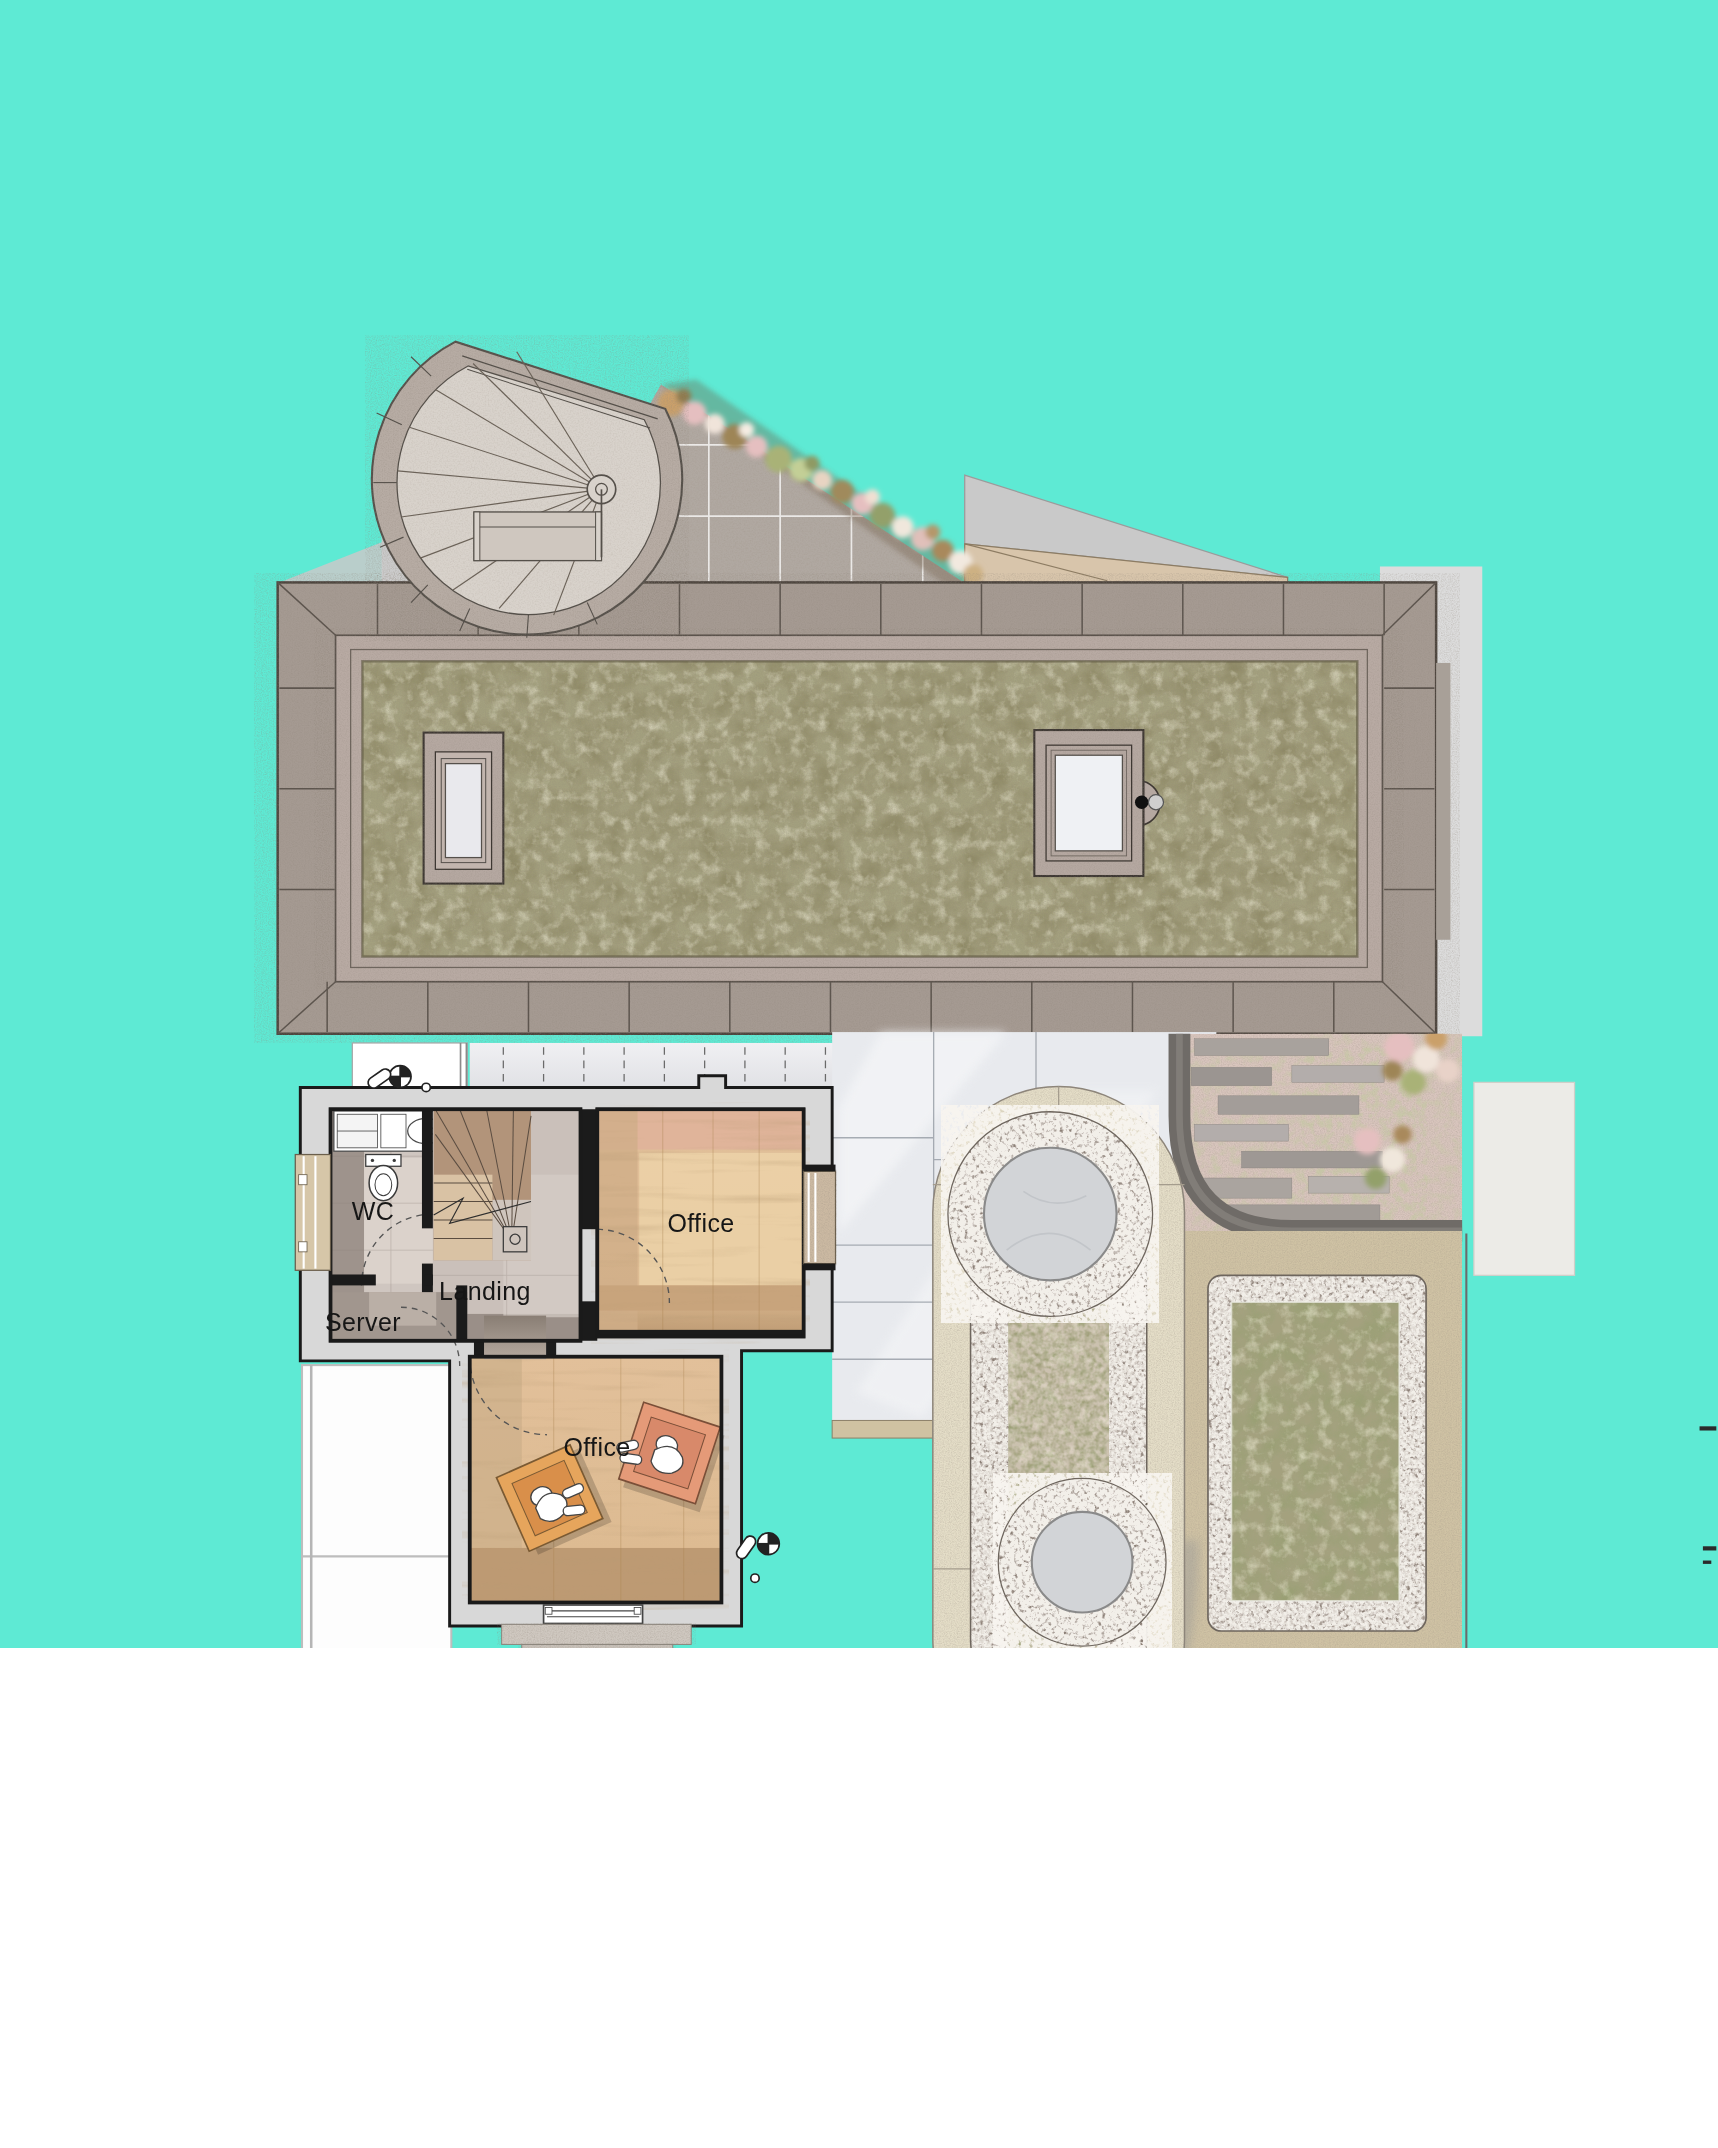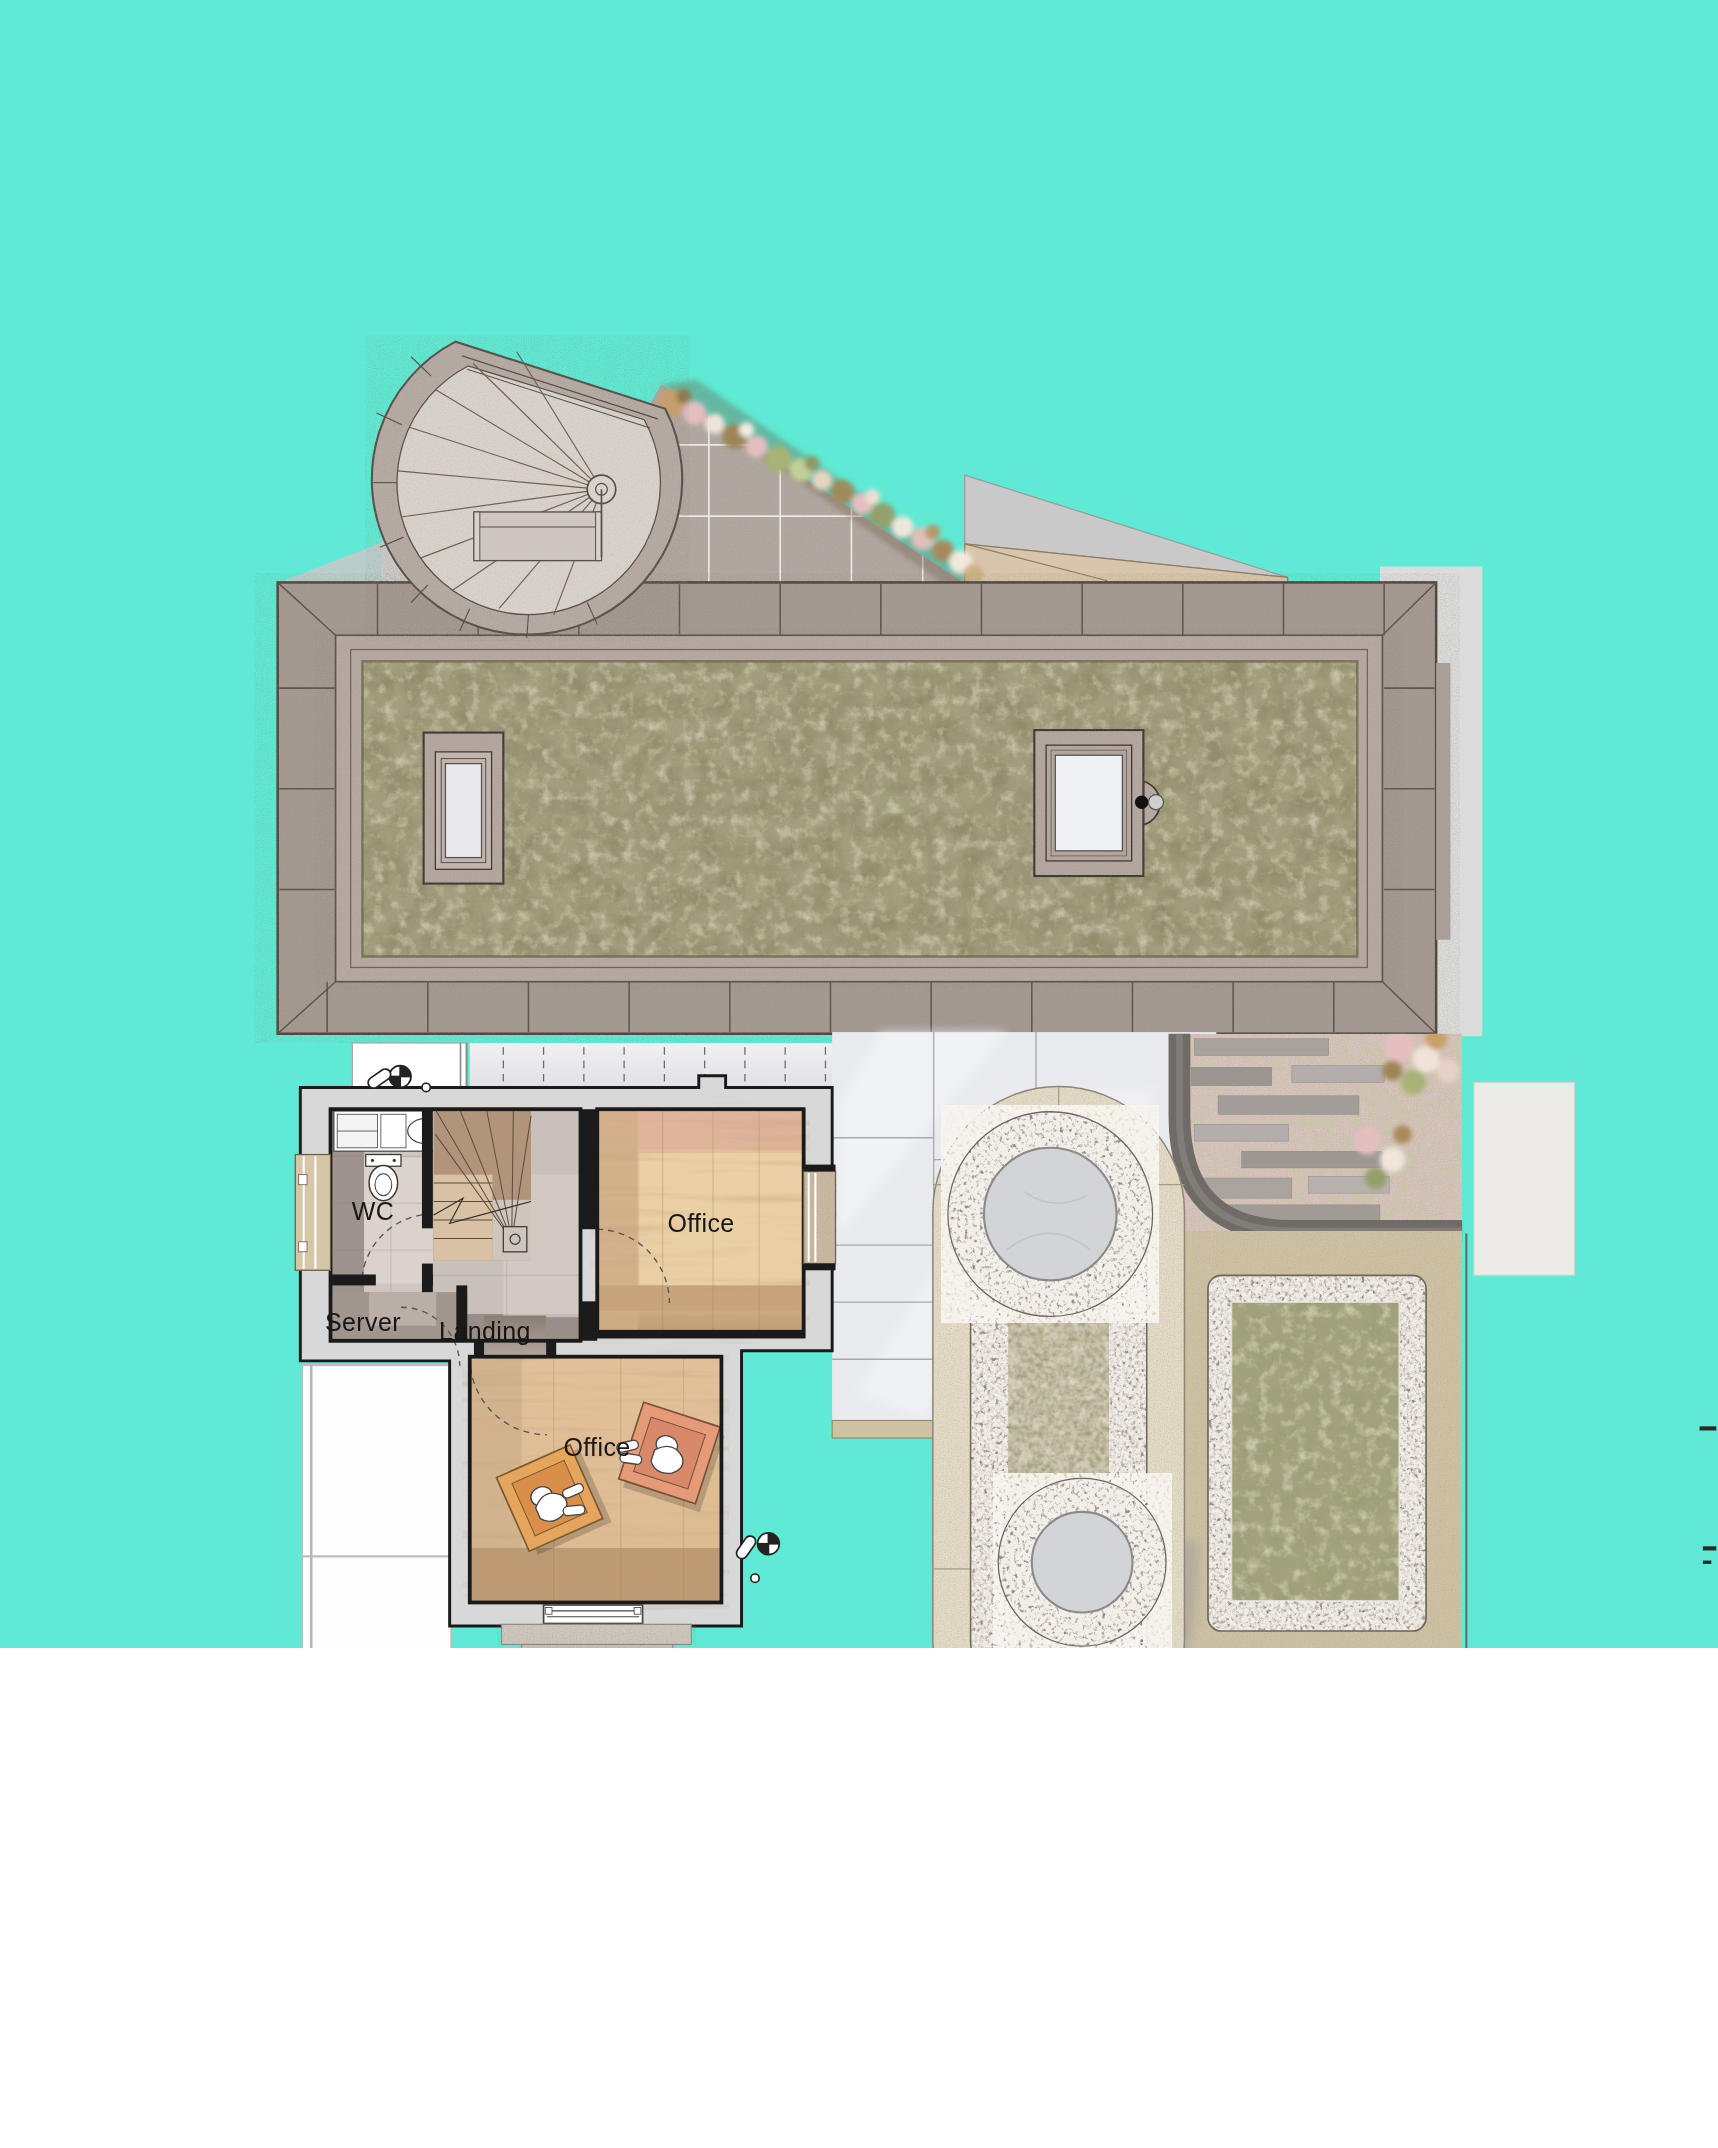--- a/index.html
+++ b/index.html
@@ -657,18 +657,18 @@
       <line x1="-13" y1="0" x2="13" y2="0"></line>
             <line x1="0" y1="-13" x2="0" y2="13"></line>
       <rect x="-42" y="-2" width="30" height="13" rx="6.5" transform="rotate(-55 -27 4)" fill="#ffffff"></rect>
     </g>
     <circle cx="900" cy="1881" r="5" fill="#ffffff"></circle>
   </g>
 </g>
 </svg>
 
 <div class="room-label" style="left:373px;top:1211px;">WC</div>
-<div class="room-label" style="left:485px;top:1291px;margin-top:40px;">Landing</div>
+<div class="room-label" style="left:485px;top:1291px;">Landing</div>
 <div class="room-label" style="left:363px;top:1314px;margin-top:8px;">Server</div>
 <div class="room-label" style="left:701px;top:1223px;">Office</div>
 <div class="room-label" style="left:597px;top:1447px;">Office</div>
 </div>
 
 
 </body></html>

